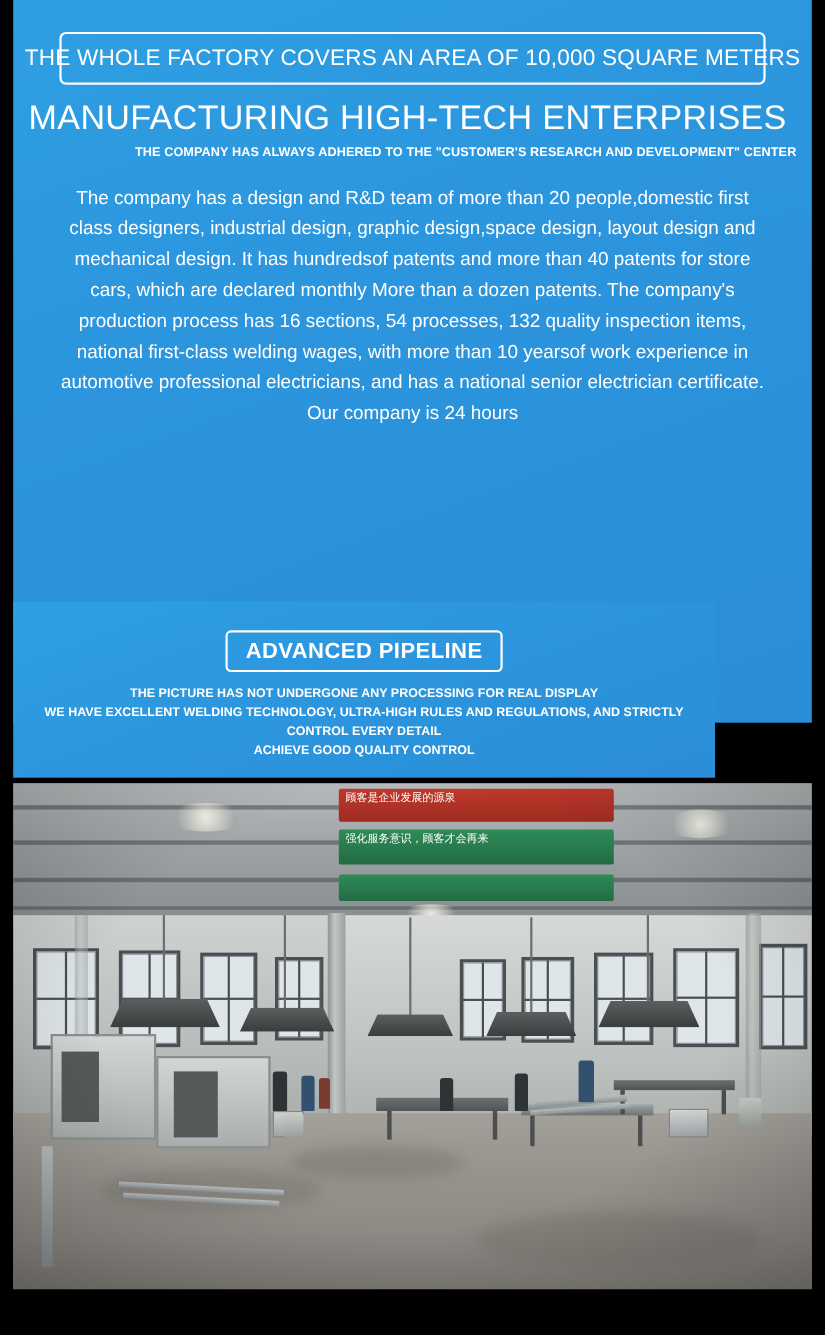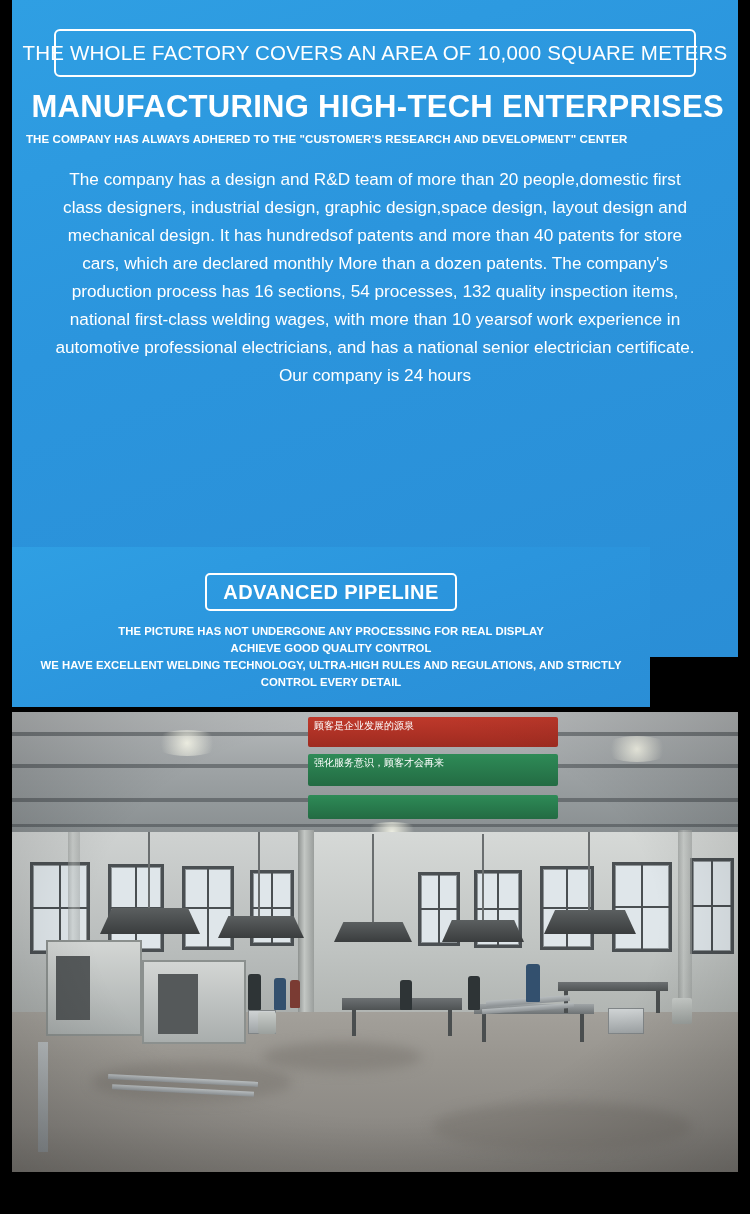--- a/index.html
+++ b/index.html
@@ -39,30 +39,30 @@
   }
   .banner-box .banner-text {
     color: #ffffff;
     font-size: 20.5px;
     letter-spacing: 0.2px;
     font-weight: 400;
     white-space: nowrap;
   }
   .headline {
     margin-top: 12px;
-    text-align: right;
+    text-align: left;
     color: #ffffff;
     font-size: 31px;
-    font-weight: 700;
+    font-weight: 400;
     letter-spacing: 0.3px;
     line-height: 1.15;
   }
   .subhead {
     margin-top: 8px;
-    text-align: left;
+    text-align: right;
     color: #ffffff;
     font-size: 11.5px;
     font-weight: 600;
     letter-spacing: 0.1px;
   }
   .body-block {
     margin-top: 20px;
     padding: 0 22px;
   }
   .body-para {
@@ -294,22 +294,22 @@
       <p class="body-para first">The company has a design and R&amp;D team of more than 20 people,domestic first class designers, industrial design, graphic design,space design, layout design and mechanical design. It has hundredsof patents and more than 40 patents for store cars, which are declared monthly More than a dozen patents. The company's production process has 16 sections, 54 processes, 132 quality inspection items, national first-class welding wages, with more than 10 yearsof work experience in automotive professional electricians, and has a national senior electrician certificate. Our company is 24 hours</p>
     </div>
   </div>
 
   <div class="panel-two">
     <div class="pipeline-box">
       <span class="pipeline-text">ADVANCED PIPELINE</span>
     </div>
     <div class="pipeline-lines">
       <div>THE PICTURE HAS NOT UNDERGONE ANY PROCESSING FOR REAL DISPLAY</div>
+      <div>WE HAVE EXCELLENT WELDING TECHNOLOGY, ULTRA-HIGH RULES AND REGULATIONS, AND STRICTLY CONTROL EVERY DETAIL</div>
       <div>ACHIEVE GOOD QUALITY CONTROL</div>
-      <div>WE HAVE EXCELLENT WELDING TECHNOLOGY, ULTRA-HIGH RULES AND REGULATIONS, AND STRICTLY CONTROL EVERY DETAIL</div>
     </div>
   </div>
 
   <div class="photo-wrap">
     <div class="photo">
 
       <div class="roof"></div>
       <div class="roof-beam" style="left:0;top:20px;width:726px;"></div>
       <div class="roof-beam" style="left:0;top:52px;width:726px;"></div>
       <div class="roof-beam" style="left:0;top:86px;width:726px;"></div>

